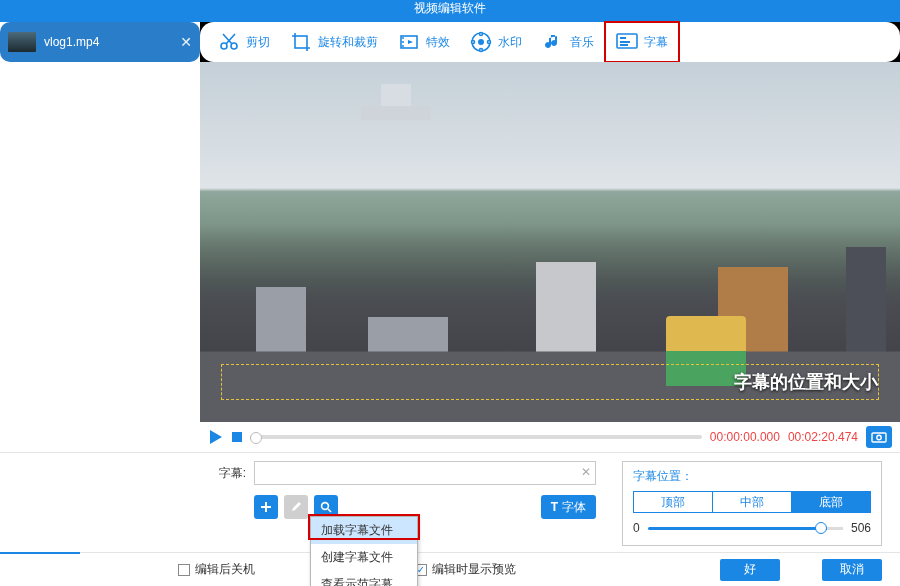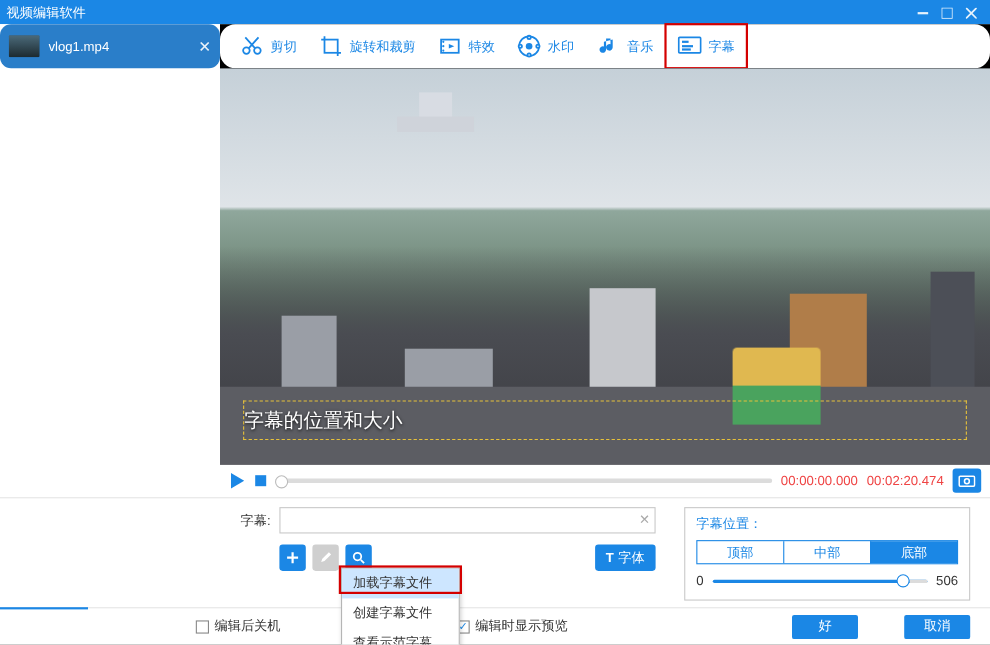--- a/index.html
+++ b/index.html
@@ -11,21 +11,21 @@
     --red:#d40000;
     font-family:"Microsoft YaHei","Segoe UI",Arial,sans-serif;
     font-size:12px;
     color:#333;
   }
   *{box-sizing:border-box;}
   html,body{margin:0;padding:0;height:100%;}
   body{width:900px;height:586px;overflow:hidden;background:#fff;position:relative;}
 
   
-  .titlebar{height:22px;background:var(--blue);color:#fff;display:flex;align-items:center;padding:0 6px;}
+  .titlebar{height:22px;background:var(--blue);color:#fff;display:flex;align-items:center;padding:0 6px;flex-direction:column;}
   .titlebar .title{flex:1;}
   .titlebar .winbtn{width:22px;text-align:center;opacity:.9;}
   .titlebar .winbtn svg{vertical-align:middle;}
 
   
   .upper{display:flex;height:430px;}
   .sidebar{width:200px;background:#fff;}
   .filetab{height:var(--toolbar-h);background:#2a7ec9;color:#fff;display:flex;align-items:center;padding:0 8px;gap:8px;border-radius:10px;}
   .filetab .thumb{width:28px;height:20px;background:#2b3a44;border-radius:1px;background-image:linear-gradient(180deg,#4b6a7a,#1c2a30);}
   .filetab .fname{flex:1;white-space:nowrap;overflow:hidden;text-overflow:ellipsis;}
@@ -46,21 +46,21 @@
   .b2{left:24%;width:80px;height:40px;}
   .b3{left:48%;width:60px;height:95px;background:#c6c8cc;}
   .b4{right:16%;width:70px;height:90px;background:#b07d49;}
   .b5{right:2%;width:40px;height:110px;background:#4c4f57;}
   .road{position:absolute;bottom:0;left:-5%;right:-5%;height:20%;background:#5c5d63;transform:perspective(200px) rotateX(10deg);}
   .tram{position:absolute;bottom:10%;right:22%;width:80px;height:70px;background:linear-gradient(180deg,#e0b850 0%,#e0b850 50%,#4aa35e 50%,#4aa35e 100%);border-radius:4px 4px 0 0;}
   .castle{position:absolute;top:6%;left:23%;width:70px;height:36px;}
   .castle::before{content:"";position:absolute;left:20px;top:0;width:30px;height:36px;background:#d8dce3;}
   .castle::after{content:"";position:absolute;left:0;bottom:0;width:70px;height:14px;background:#cfd3da;}
 
-  .sub-region{position:absolute;left:3%;right:3%;bottom:6%;height:36px;border:1px dashed #e6c13a;display:flex;align-items:center;justify-content:flex-start;}
+  .sub-region{position:absolute;left:3%;right:3%;bottom:6%;height:36px;border:1px dashed #e6c13a;display:flex;align-items:center;justify-content:flex-end;font-weight:bold;}
   .sub-region .txt{color:#fff;font-size:18px;text-shadow:0 1px 3px rgba(0,0,0,.9);}
 
   .player{height:30px;background:#fff;display:flex;align-items:center;padding:0 8px;gap:8px;color:#333;}
   .player .play-btn svg{display:block;}
   .player .stop-btn{width:10px;height:10px;background:var(--blue);}
   .player .track{flex:1;height:4px;background:#dcdcdc;border-radius:2px;position:relative;}
   .player .track::before{content:"";position:absolute;left:0;top:-3px;width:10px;height:10px;background:#fff;border:1px solid #bbb;border-radius:50%;}
   .player .time{color:#ef4444;font-variant-numeric:tabular-nums;}
   .player .snap{width:26px;height:22px;background:var(--blue);border-radius:3px;display:flex;align-items:center;justify-content:center;}
 

